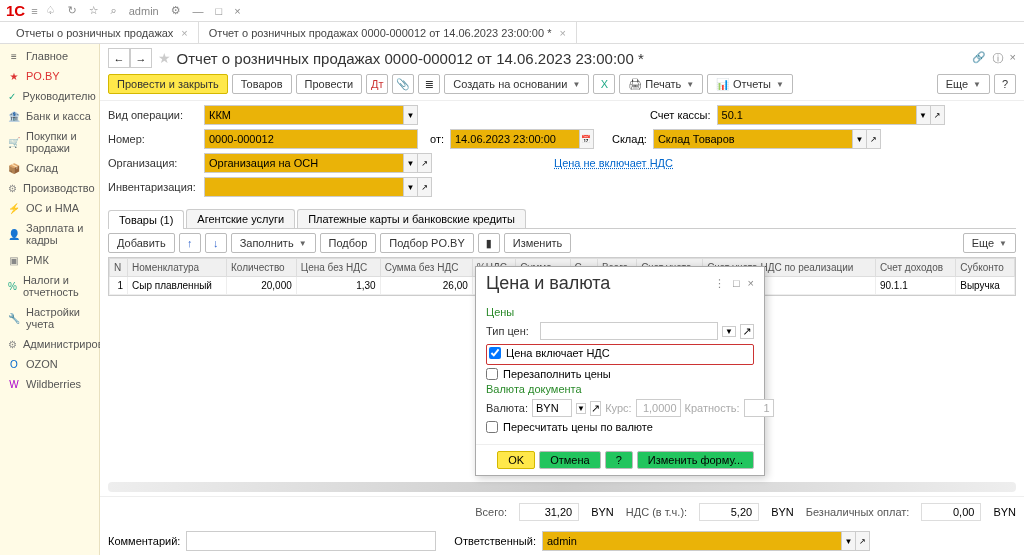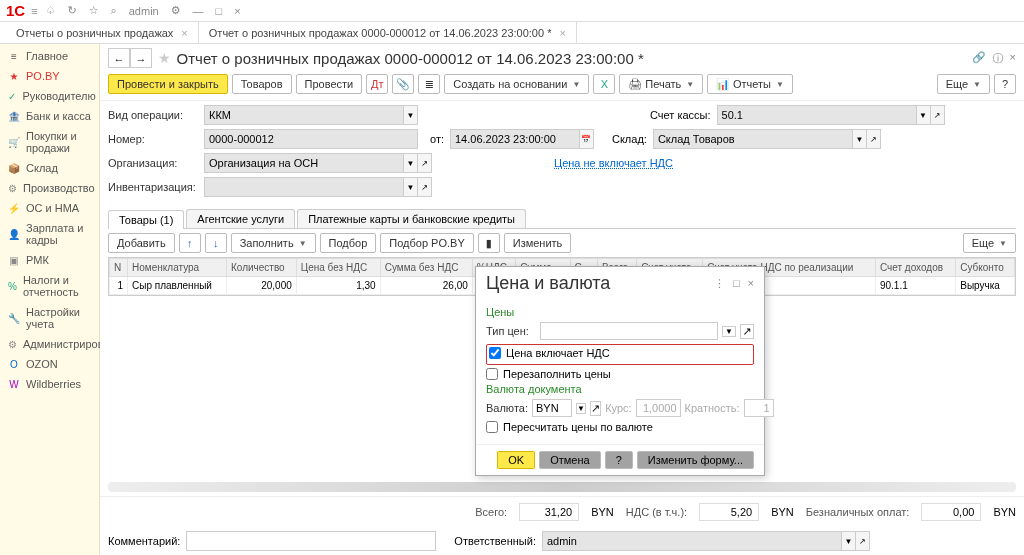--- a/index.html
+++ b/index.html
@@ -42,21 +42,21 @@
 .btn { border: 1px solid #bbb; background: #fff; padding: 2px 8px; height: 20px; cursor: pointer; border-radius: 2px; color: #333; display: inline-flex; align-items: center; gap: 3px; text-align: right; }
 .btn.yellow { background: #ffe84a; border-color: #d4b800; }
 .btn.icon { width: 22px; padding: 0; justify-content: center; }
 .btn .dd { font-size: 8px; color: #666; margin-left: 2px; }
 .cmdbar .spacer { flex: 1; }
 
 
 .formarea { padding: 4px 8px; }
 .frow { display: flex; align-items: center; margin-bottom: 4px; gap: 6px; }
 .flabel { width: 90px; color: #333; }
-.finput { border: 1px solid #ccc; height: 20px; padding: 0 4px; background: #e5e5e5; }
+.finput { border: 1px solid #ccc; height: 20px; padding: 0 4px; background: #eab308; }
 .finput.date { width: 130px; }
 .fsel { display: flex; }
 .fsel .dd { width: 14px; border: 1px solid #ccc; border-left: none; display: flex; align-items: center; justify-content: center; font-size: 8px; background: #f5f5f5; cursor: pointer; }
 .link { color: #0066cc; text-decoration: underline dotted; cursor: pointer; }
 
 
 .subtabs { display: flex; border-bottom: 1px solid #ccc; margin: 4px 8px 0 8px; }
 .subtabs .stab { padding: 3px 10px; border: 1px solid #ccc; border-bottom: none; background: #f5f5f5; margin-right: 2px; cursor: pointer; border-radius: 3px 3px 0 0; }
 .subtabs .stab.active { background: #fff; position: relative; top: 1px; }
 
@@ -90,21 +90,21 @@
 .dialog .dt .dicons { display: flex; gap: 8px; color: #888; }
 .dialog .dbody { padding: 4px 10px 8px 10px; }
 .dialog .section { color: #2a8a2a; margin: 2px 0 4px 0; }
 .dialog .drow { display: flex; align-items: center; gap: 4px; margin-bottom: 4px; }
 .dialog .drow label { width: 50px; color: #333; }
 .dialog .drow input[type=text] { border: 1px solid #ccc; height: 18px; flex: 1; padding: 0 3px; }
 .dialog .cb { display: flex; align-items: center; gap: 5px; margin-bottom: 3px; }
 .dialog .cb input { width: 12px; height: 12px; }
 .dialog .hl { border: 1.5px solid #c33; border-radius: 2px; padding: 2px; margin-bottom: 3px; }
 .dialog .dbuttons { display: flex; gap: 4px; justify-content: flex-end; padding: 6px 10px; border-top: 1px solid #eee; }
-.dialog .dbuttons button { border: 1px solid #bbb; padding: 2px 10px; background: #a3a3a3; cursor: pointer; border-radius: 2px; }
+.dialog .dbuttons button { border: 1px solid #bbb; padding: 2px 10px; background: #22c55e; cursor: pointer; border-radius: 2px; }
 .dialog .dbuttons button.ok { background: #ffe84a; border-color: #d4b800; }
 .muted { color: #aaa; }
 </style>
 </head>
 <body>
 
 <div class="titlebar">
   <span class="logo">1C</span>
   <span class="burger">≡</span>
   <div class="tb-icons">

